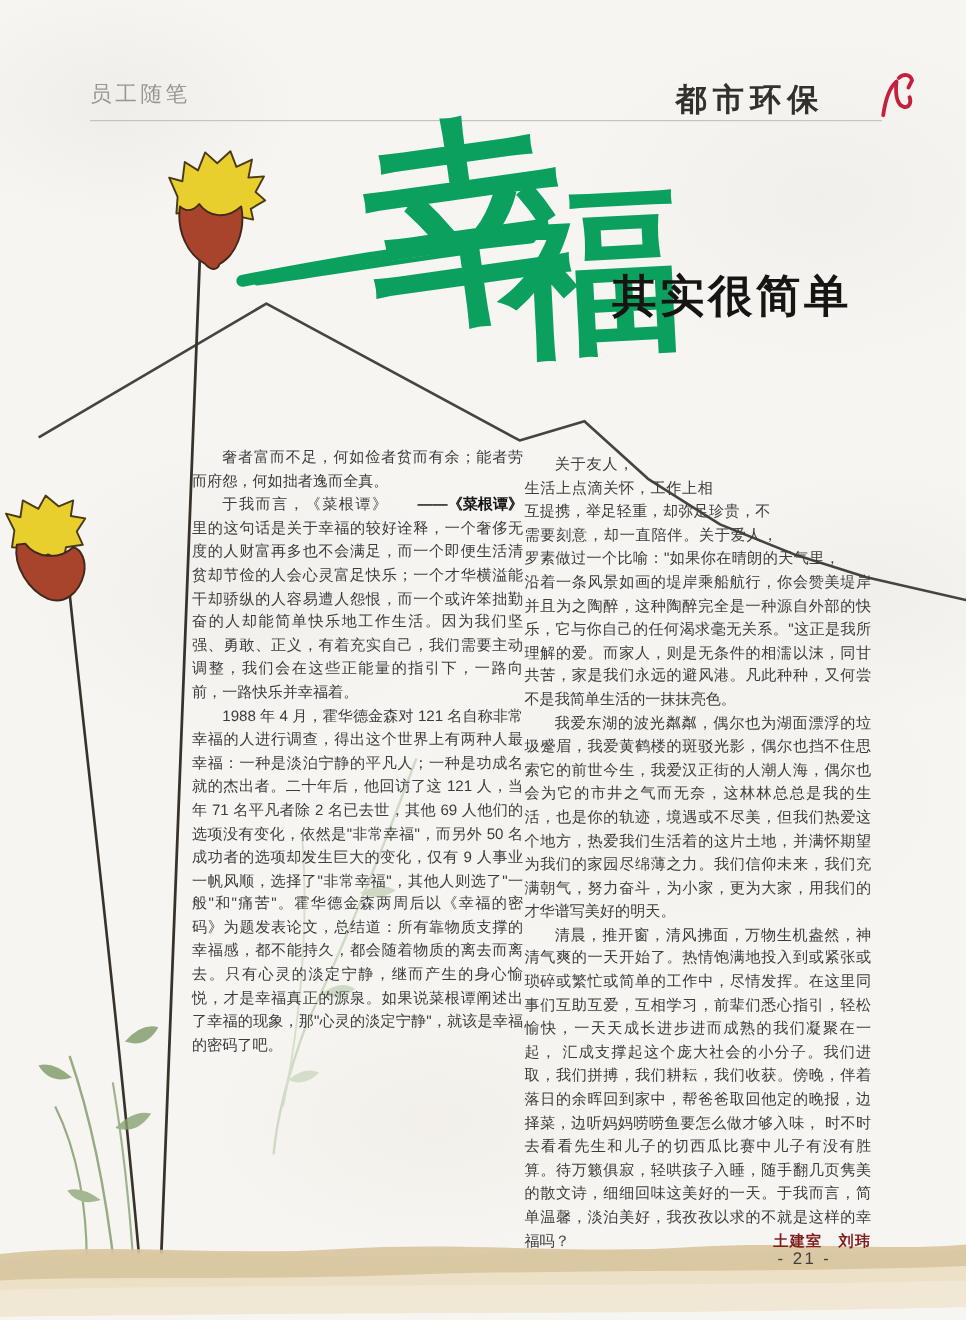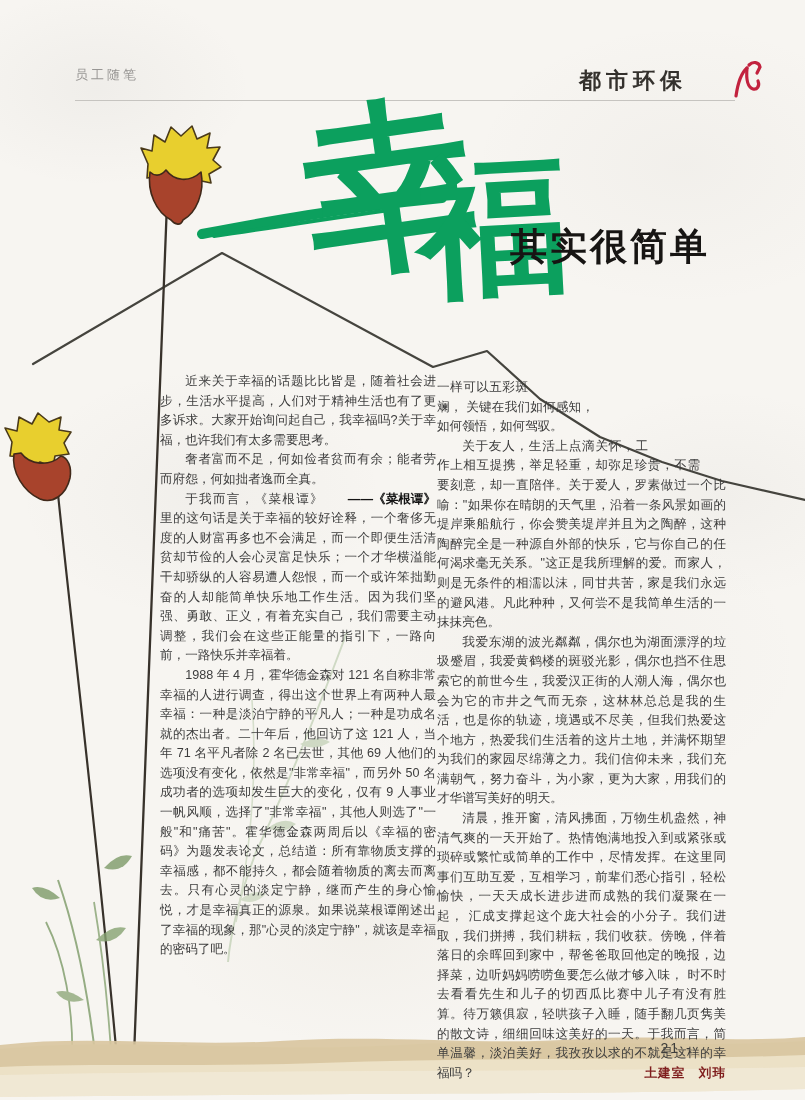--- a/index.html
+++ b/index.html
@@ -16,25 +16,25 @@
       radial-gradient(300px 200px at 85% 15%, rgba(140,135,125,.05), transparent 70%),
       radial-gradient(260px 180px at 25% 45%, rgba(130,128,120,.05), transparent 70%),
       radial-gradient(340px 220px at 70% 60%, rgba(150,145,130,.045), transparent 70%),
       radial-gradient(280px 160px at 45% 85%, rgba(170,155,125,.06), transparent 70%),
       radial-gradient(240px 150px at 90% 45%, rgba(130,128,122,.05), transparent 70%);
   }
   .svg-layer{position:absolute;left:0;top:0;z-index:1;}
   
   .header-left{
     position:absolute;left:75px;top:66px;z-index:3;
-    font-size:13px;color:#989694;letter-spacing:3px;
+    font-size:18px;color:#989694;letter-spacing:3px;
   }
   .header-right{
     position:absolute;right:118px;top:66px;z-index:3;
-    font-size:22px;color:#34312d;font-weight:bold;letter-spacing:5px;
+    font-size:26px;color:#34312d;font-weight:bold;letter-spacing:5px;
     font-family:"Liberation Serif","DejaVu Serif",serif;
   }
   .header-rule{
     position:absolute;left:75px;top:100px;width:660px;height:1px;
     background:#c6c4c0;z-index:2;
   }
   .seal{position:absolute;left:728px;top:60px;z-index:4;}
   
   .callig{
     position:absolute;z-index:2;color:#0ca05e;line-height:1;
@@ -129,33 +129,31 @@
 
 <svg class="title-swash" width="805" height="300" viewBox="0 0 805 300">
   <path d="M202,234 C265,222 340,208 442,198" fill="none" stroke="#0ca05e" stroke-width="10" stroke-linecap="round"></path>
   <path d="M214,236 C270,228 330,218 390,210" fill="none" stroke="#0ca05e" stroke-width="4" stroke-linecap="round"></path>
 </svg>
 <div class="callig callig-1">幸</div>
 <div class="callig callig-2">福</div>
 <div class="subtitle">其实很简单</div>
 
 <div class="col col-left">
-  <p class="indent">近来关于幸福的话题比比皆是，随着社会进步，生活水平提高，人们对于精神生活也有了更多诉求。大家开始询问起自己，我幸福吗?关于幸福，也许我们有太多需要思考。</p>
   <p class="indent"><span>奢者富而不足，何如俭者贫而有余；能者劳而府怨，何如拙者逸而全真。</span><span class="attr">——《菜根谭》</span></p>
   <p class="indent">于我而言，《菜根谭》里的这句话是关于幸福的较好诠释，一个奢侈无度的人财富再多也不会满足，而一个即便生活清贫却节俭的人会心灵富足快乐；一个才华横溢能干却骄纵的人容易遭人怨恨，而一个或许笨拙勤奋的人却能简单快乐地工作生活。因为我们坚强、勇敢、正义，有着充实自己，我们需要主动调整，我们会在这些正能量的指引下，一路向前，一路快乐并幸福着。</p>
   <p class="indent">1988 年 4 月，霍华德金森对 121 名自称非常幸福的人进行调查，得出这个世界上有两种人最幸福：一种是淡泊宁静的平凡人；一种是功成名就的杰出者。二十年后，他回访了这 121 人，当年 71 名平凡者除 2 名已去世，其他 69 人他们的选项没有变化，依然是"非常幸福"，而另外 50 名成功者的选项却发生巨大的变化，仅有 9 人事业一帆风顺，选择了"非常幸福"，其他人则选了"一般"和"痛苦"。霍华德金森两周后以《幸福的密码》为题发表论文，总结道：所有靠物质支撑的幸福感，都不能持久，都会随着物质的离去而离去。只有心灵的淡定宁静，继而产生的身心愉悦，才是幸福真正的源泉。如果说菜根谭阐述出了幸福的现象，那"心灵的淡定宁静"，就该是幸福的密码了吧。</p>
 </div>
 
 <div class="col col-right">
   <div class="mf mf1"></div>
   <div class="mf mf2"></div>
   <div class="mf mf3"></div>
   <div class="mf mf4"></div>
   <div class="mf mf5"></div>
-  <p>一样可以五彩斑斓， 关键在我们如何感知，如何领悟，如何驾驭。</p>
   <p class="indent">关于友人，生活上点滴关怀，工作上相互提携，举足轻重，却弥足珍贵，不需要刻意，却一直陪伴。关于爱人，罗素做过一个比喻："如果你在晴朗的天气里，沿着一条风景如画的堤岸乘船航行，你会赞美堤岸并且为之陶醉，这种陶醉完全是一种源自外部的快乐，它与你自己的任何渴求毫无关系。"这正是我所理解的爱。而家人，则是无条件的相濡以沫，同甘共苦，家是我们永远的避风港。凡此种种，又何尝不是我简单生活的一抹抹亮色。</p>
   <p class="indent">我爱东湖的波光粼粼，偶尔也为湖面漂浮的垃圾蹙眉，我爱黄鹤楼的斑驳光影，偶尔也挡不住思索它的前世今生，我爱汉正街的人潮人海，偶尔也会为它的市井之气而无奈，这林林总总是我的生活，也是你的轨迹，境遇或不尽美，但我们热爱这个地方，热爱我们生活着的这片土地，并满怀期望为我们的家园尽绵薄之力。我们信仰未来，我们充满朝气，努力奋斗，为小家，更为大家，用我们的才华谱写美好的明天。</p>
   <p class="indent">清晨，推开窗，清风拂面，万物生机盎然，神清气爽的一天开始了。热情饱满地投入到或紧张或琐碎或繁忙或简单的工作中，尽情发挥。在这里同事们互助互爱，互相学习，前辈们悉心指引，轻松愉快，一天天成长进步进而成熟的我们凝聚在一起， 汇成支撑起这个庞大社会的小分子。我们进取，我们拼搏，我们耕耘，我们收获。傍晚，伴着落日的余晖回到家中，帮爸爸取回他定的晚报，边择菜，边听妈妈唠唠鱼要怎么做才够入味， 时不时去看看先生和儿子的切西瓜比赛中儿子有没有胜算。待万籁俱寂，轻哄孩子入睡，随手翻几页隽美的散文诗，细细回味这美好的一天。于我而言，简单温馨，淡泊美好，我孜孜以求的不就是这样的幸福吗？</p>
   <div class="author">土建室　刘玮</div>
 </div>
 
 <svg class="band" width="805" height="85" viewBox="0 0 805 85">
   <path d="M0,34 C120,22 260,38 400,30 C540,22 680,34 805,26 L805,74 C600,80 300,78 0,82 Z" fill="#ece1c6"></path>
   <path d="M0,30 C90,20 180,32 280,26 C390,19 480,31 580,24 C660,19 740,28 805,22 L805,40 C650,46 480,42 320,48 C200,52 90,48 0,52 Z" fill="#d8c59e" opacity="0.9"></path>
   <path d="M0,60 C250,54 550,58 805,52 L805,74 C600,80 300,78 0,82 Z" fill="#f2ebda" opacity="0.7"></path>

